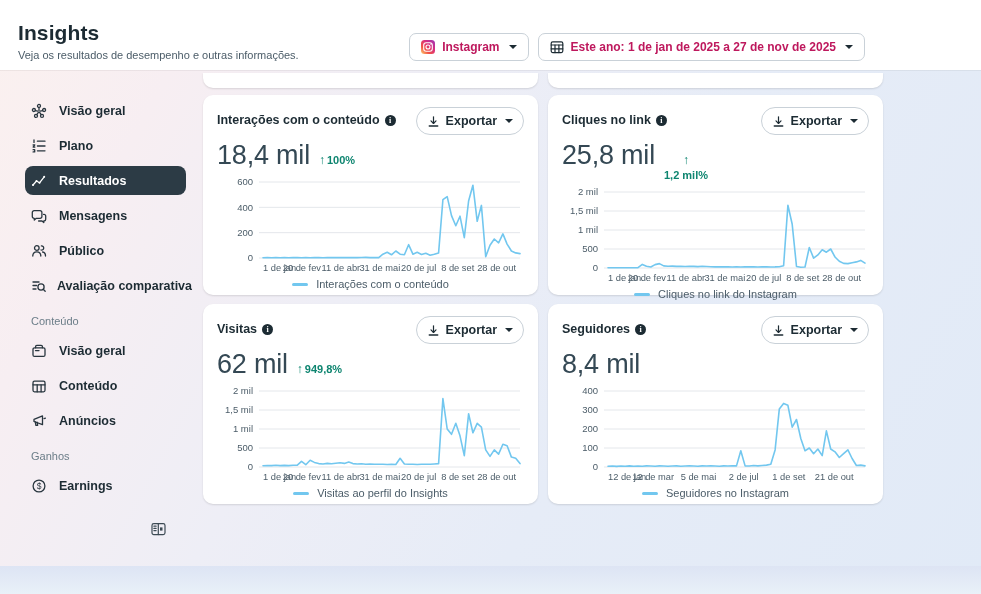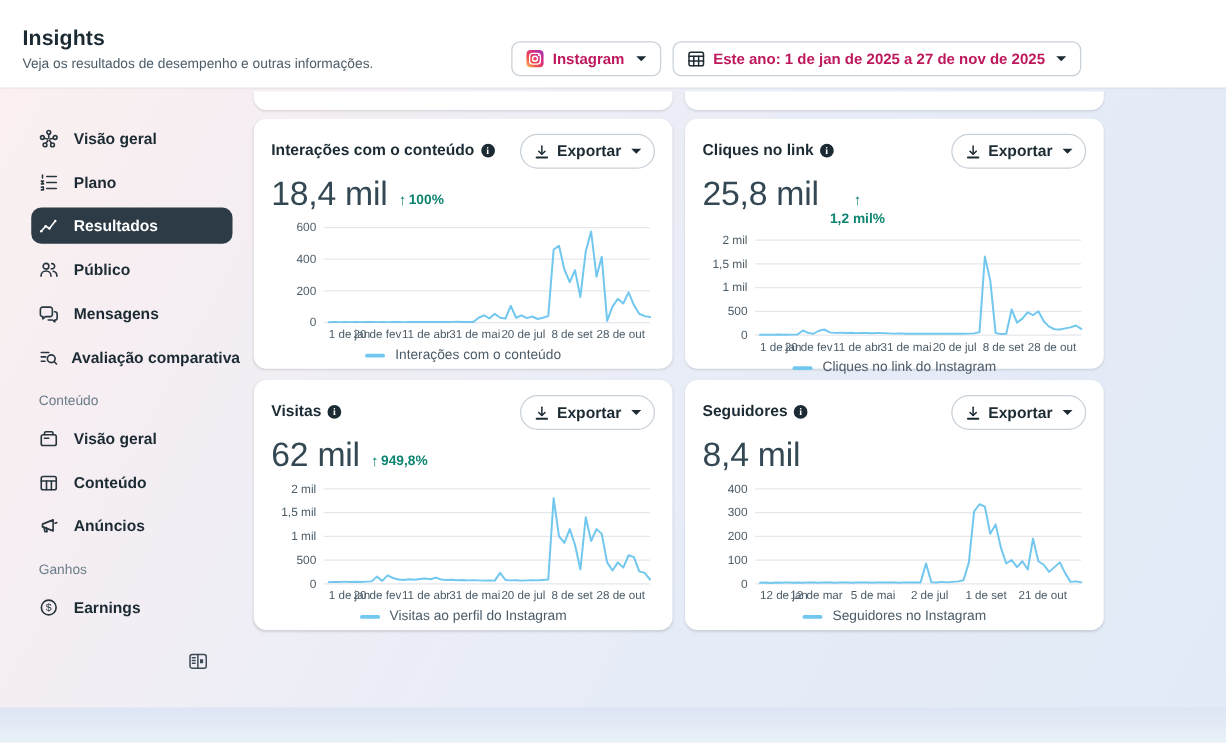--- a/index.html
+++ b/index.html
@@ -6,21 +6,21 @@
   html,body { width:981px; height:594px; overflow:hidden;
     font-family:"Liberation Sans","DejaVu Sans",sans-serif; }
   body { background:linear-gradient(118deg,#fbf1ef 0%,#f7eef2 16%,#eeeef6 38%,#e6ecf7 62%,#e1eaf7 100%); position:relative; }
   .bottom-band { position:absolute; left:0; bottom:0; width:100%; height:28px;
     background:linear-gradient(#dde4f4,#e9f1f8); z-index:0; }
 
   
   .header { position:absolute; top:0; left:0; width:100%; height:70px; background:#fff;
     box-shadow:0 1px 0 rgba(0,0,0,.05); z-index:3; }
   .header-text { position:absolute; left:18px; top:21px; }
-  .page-title { font-size:17px; font-weight:700; color:#1c2b33; letter-spacing:.1px; }
+  .page-title { font-size:21px; font-weight:700; color:#1c2b33; letter-spacing:.1px; }
   .page-subtitle { font-size:11px; color:#4b5c68; margin-top:4px; }
   .header-controls { position:absolute; right:116px; top:33px; display:flex; gap:9px; }
   .hbtn { display:flex; align-items:center; gap:7px; height:28px; padding:0 11px;
     background:#fff; border:1px solid #c9d1d8; border-radius:7px; font-size:12px;
     color:#be185d; font-weight:600; cursor:pointer; font-family:inherit; }
   .caret { width:0; height:0; border-left:4px solid transparent; border-right:4px solid transparent;
     border-top:4.5px solid #1c2b33; margin-left:2px; display:inline-block; }
 
   
   .content { position:absolute; top:70px; left:0; right:0; bottom:0; display:flex; z-index:1; }
@@ -156,36 +156,36 @@
           <circle cx="5.5" cy="8" r="1" fill="#fff" stroke="none"></circle>
           <circle cx="8.5" cy="9.8" r="1" fill="#fff" stroke="none"></circle>
           <circle cx="13.2" cy="3.8" r="1" fill="#fff" stroke="none"></circle>
         </svg>
       </span>
       <span class="nav-label">Resultados</span>
     </div>
     <div class="nav-item">
       <span class="sicon">
         <svg width="16" height="16" viewBox="0 0 16 16">
+          <path d="M5.3 10.3 l-2 1.8 v-1.8 h-0.2 a1.8 1.8 0 0 1 -1.8-1.8 v-4 a1.8 1.8 0 0 1 1.8-1.8 h6 a1.8 1.8 0 0 1 1.8 1.8 v4 a1.8 1.8 0 0 1 -1.8 1.8 z"></path>
+          <path d="M12.6 6.4 h0.4 a1.7 1.7 0 0 1 1.7 1.7 v3.2 a1.7 1.7 0 0 1 -1.7 1.7 h-0.2 v1.6 l-1.8-1.6 h-3.4"></path>
+        </svg>
+      </span>
+      <span class="nav-label">Mensagens</span>
+    </div>
+    <div class="nav-item">
+      <span class="sicon">
+        <svg width="16" height="16" viewBox="0 0 16 16">
           <circle cx="5.8" cy="5" r="2.3"></circle>
           <path d="M1.8 13 c0-2.6 1.8-4.2 4-4.2 s4 1.6 4 4.2"></path>
           <path d="M10.4 2.9 a2.1 2.1 0 1 1 -0.4 4.1"></path>
           <path d="M11.6 9 c1.8 0.3 2.9 1.8 2.9 4"></path>
         </svg>
       </span>
       <span class="nav-label">Público</span>
-    </div>
-    <div class="nav-item">
-      <span class="sicon">
-        <svg width="16" height="16" viewBox="0 0 16 16">
-          <path d="M5.3 10.3 l-2 1.8 v-1.8 h-0.2 a1.8 1.8 0 0 1 -1.8-1.8 v-4 a1.8 1.8 0 0 1 1.8-1.8 h6 a1.8 1.8 0 0 1 1.8 1.8 v4 a1.8 1.8 0 0 1 -1.8 1.8 z"></path>
-          <path d="M12.6 6.4 h0.4 a1.7 1.7 0 0 1 1.7 1.7 v3.2 a1.7 1.7 0 0 1 -1.7 1.7 h-0.2 v1.6 l-1.8-1.6 h-3.4"></path>
-        </svg>
-      </span>
-      <span class="nav-label">Mensagens</span>
     </div>
     <div class="nav-item">
       <span class="sicon">
         <svg width="16" height="16" viewBox="0 0 16 16">
           <line x1="2" y1="4" x2="8" y2="4"></line>
             <line x1="2" y1="7.5" x2="5.6" y2="7.5"></line>
             <line x1="2" y1="11" x2="5" y2="11"></line>
           <circle cx="10" cy="9" r="3.1"></circle>
             <line x1="12.2" y1="11.2" x2="14.2" y2="13.2"></line>
         </svg>
@@ -398,21 +398,21 @@
               <text x="46.0" y="96.5" text-anchor="start" font-size="9.3" fill="#4b5c68">1 de jan</text>
               <text x="84.9" y="96.5" text-anchor="middle" font-size="9.3" fill="#4b5c68">20 de fev</text>
               <text x="123.9" y="96.5" text-anchor="middle" font-size="9.3" fill="#4b5c68">11 de abr</text>
               <text x="162.8" y="96.5" text-anchor="middle" font-size="9.3" fill="#4b5c68">31 de mai</text>
               <text x="201.7" y="96.5" text-anchor="middle" font-size="9.3" fill="#4b5c68">20 de jul</text>
               <text x="240.7" y="96.5" text-anchor="middle" font-size="9.3" fill="#4b5c68">8 de set</text>
               <text x="279.6" y="96.5" text-anchor="middle" font-size="9.3" fill="#4b5c68">28 de out</text>
             </svg></div>
         <div class="legend">
           <span class="legend-line" style="background: rgb(114, 199, 239);"></span>
-          <span>Visitas ao perfil do Instagram</span>
+          <span>Visitas ao perfil do Insights</span>
         </div>
       </section>
 
       <section class="card">
         <div class="card-head">
           <div class="card-title-wrap">
             <h2 class="card-title">Seguidores</h2>
             <span class="info-icon"></span>
           </div>
           <button class="export-btn">

